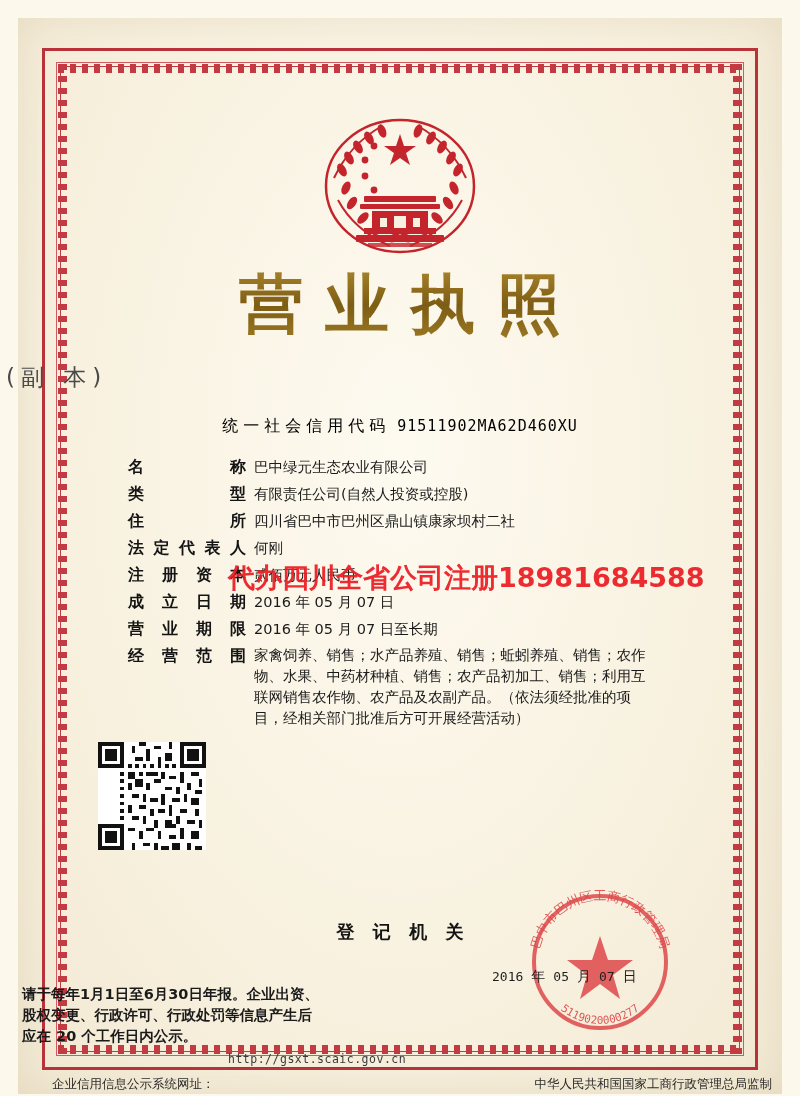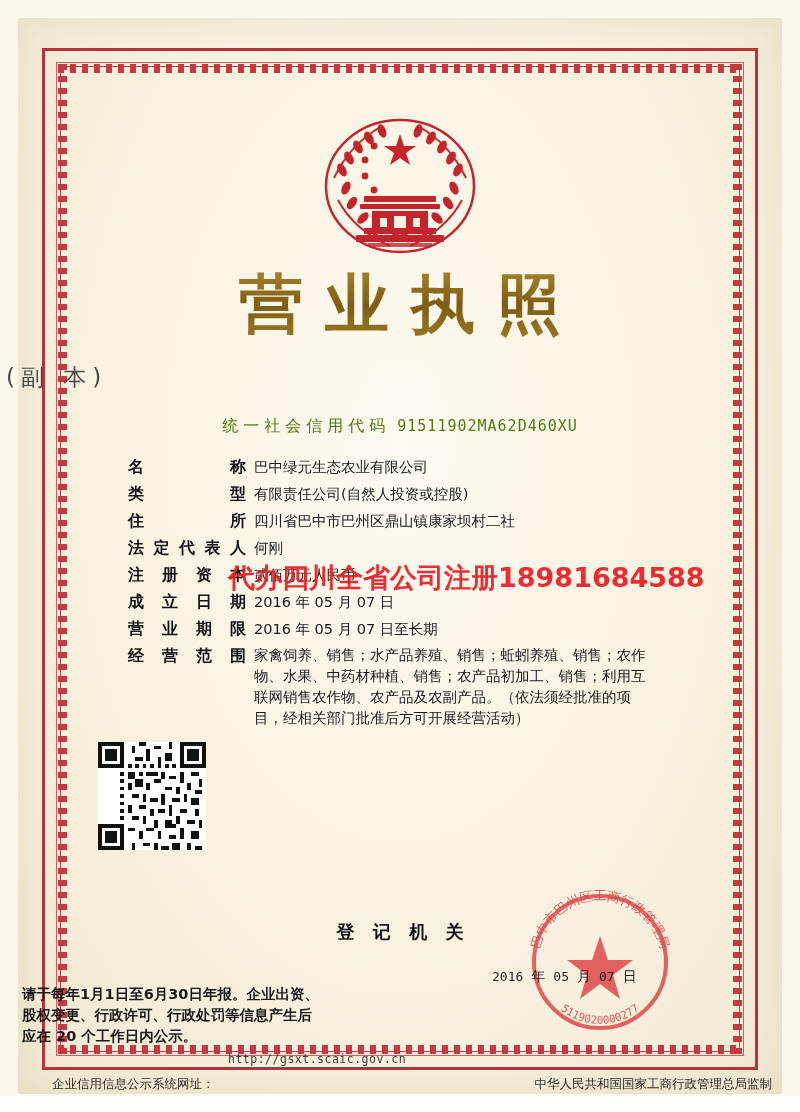--- a/index.html
+++ b/index.html
@@ -111,21 +111,21 @@
     color: #4a4a4a;
   }
 
   .credit-code {
     position: absolute;
     left: 0;
     top: 416px;
     width: 100%;
     text-align: center;
     font-size: 16px;
-    color: #4d7c0f;
+    color: #000000;
     letter-spacing: 2px;
   }
   .credit-code .cc-label {
     letter-spacing: 5px;
   }
   .credit-code .cc-value {
     font-family: "DejaVu Sans Mono", monospace;
     letter-spacing: 1px;
     font-size: 15px;
   }

